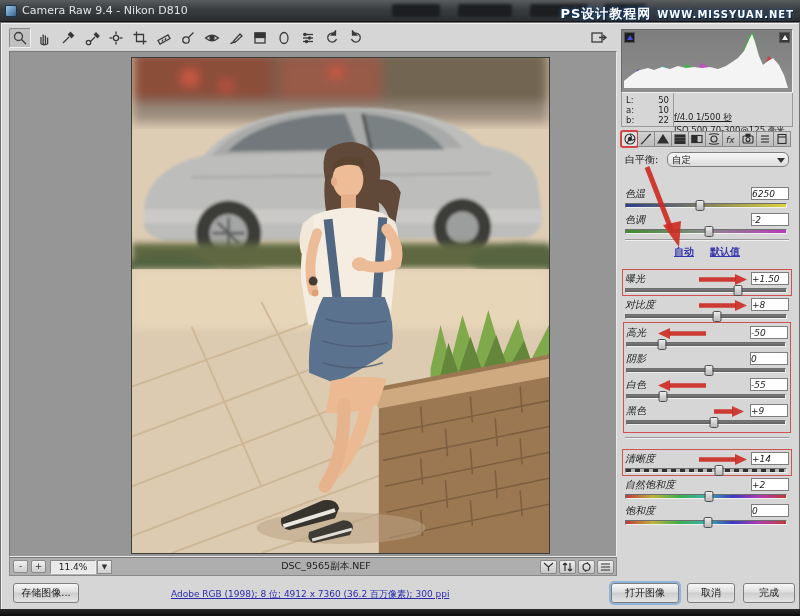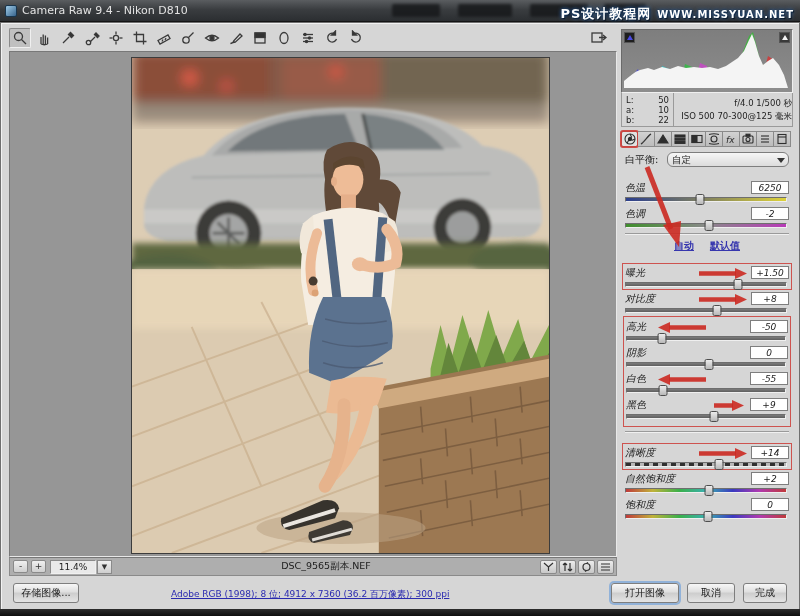--- a/index.html
+++ b/index.html
@@ -65,54 +65,54 @@
     display:flex; align-items:center; justify-content:center; }
   .clip.l { left:2px; background:#1e1e1e; }
   .clip.r { right:2px; background:#3a3a3a; }
   .clip .tri { width:0; height:0; border-left:3.5px solid transparent; border-right:3.5px solid transparent; }
   .clip.l .tri { border-bottom:5px solid #4a4ae0; }
   .clip.r .tri { border-bottom:5px solid #f4f4f4; }
   #exifbox { width:172px; height:34px; border:1px solid #9a9a9a; border-top:none;
     display:flex; font-size:8.5px; color:#1e1e1e; background:#d6d6d6; }
   #lab { width:52px; padding:2px 4px; border-right:1px solid #9a9a9a; }
   .labrow { display:flex; justify-content:space-between; line-height:10px; }
-  #exifr { flex:1; text-align:right; padding-top:4px; line-height:13px; }
+  #exifr { flex:1; text-align:left; padding-top:18px; line-height:13px;text-decoration:underline; }
 
   #tabsrow { margin-top:4px; display:flex; }
   .tab { width:17px; height:16px; background:linear-gradient(#d2d2d2,#bcbcbc);
     border:1px solid #8a8a8a; border-left-width:0; display:flex; align-items:center; justify-content:center; }
   .tab:first-child { border-left-width:1px; }
   .tab.active { background:#e2e2e2; }
   .tab.annot { outline:2px solid rgba(205,60,55,.9); outline-offset:-1px; border-radius:2px; }
   .tab svg { stroke:#2e2e2e; fill:none; stroke-width:1.1; }
 
   #panelheader { margin-top:2px; height:14px; background:linear-gradient(#e2e2e2,#c6c6c6);
     border:1px solid; border-color:#f2f2f2 #8a8a8a #8a8a8a #f2f2f2;
     text-align:center; font-size:10px; font-weight:bold; color:#222; line-height:13px; position:relative; }
   #panelheader .pmenu { position:absolute; right:3px; top:4px; width:8px; height:6px;
     border-top:1.5px solid #555; border-bottom:1.5px solid #555; }
 
   #panelbody { position:relative; padding:5px 4px 0 4px; font-size:10px; color:#1a1a1a; }
-  #wbrow { display:flex; align-items:center; margin-bottom:14px; }
+  #wbrow { display:flex; align-items:center; margin-bottom:20px; }
   #wbrow .wblab { width:42px; }
   #wbselect { flex:1; height:15px; background:linear-gradient(#f6f6f6,#dcdcdc);
     border:1px solid #7e7e7e; border-radius:6px; position:relative; padding:1px 4px; font-size:9.5px; }
   #wbselect .dd { position:absolute; right:3px; top:5px; width:0; height:0;
     border-left:4px solid transparent; border-right:4px solid transparent; border-top:5px solid #333; }
 
   .divider { height:2px; margin:4px 0; border-top:1px solid #9a9a9a; border-bottom:1px solid #f0f0f0; }
   #linksrow { text-align:center; margin:2px 0 4px 0; }
   #linksrow span { color:#3636ae; text-decoration:underline; font-weight:bold; margin:0 8px; font-size:10px; }
 
   .srow { position:relative; margin-bottom:5px; }
   .srow.boxed { outline:1.5px solid rgba(205,60,55,.85); outline-offset:2px;margin-top:13px; }
   .sline { position:relative; height:14px;font-style:italic; }
   .slab { font-size:10px; }
   .sval { position:absolute; right:0; top:0; width:38px; height:13px; background:#fff;
-    border:1px solid #7e7e7e; font-size:9px; line-height:12px; text-align:center; }
+    border:1px solid #7e7e7e; font-size:9px; line-height:12px; }
   .strack { position:relative; height:5px; margin-top:2px; margin-right:2px;
     border:1px solid; border-color:#6e6e6e #efefef #efefef #6e6e6e; }
   .t-plain { background:linear-gradient(#7c7c7c,#5e5e5e); }
   .t-temp  { background:linear-gradient(90deg,#2c3f8e,#83835e,#ddd23b); }
   .t-tint  { background:linear-gradient(90deg,#3f8e2c,#8a8a8a,#b83ab8); }
   .t-rain  { background:linear-gradient(90deg,#c03a3a,#c0b23a,#3ab04a,#3ab0b0,#3a3ac0,#b03ab0,#c03a3a); }
   .t-dash  { background:repeating-linear-gradient(90deg,#303030 0 5px,#b8b8b8 5px 9px); }
   .shandle { position:absolute; top:-4px; width:9px; height:11px; transform:translateX(-50%);
     background:linear-gradient(#ececec,#b8b8b8); border:1px solid #4e4e4e; border-radius:2px; }
   .group-box { outline:1.5px solid rgba(205,60,55,.85); outline-offset:1px; margin:4px 0 6px 0; padding:2px 1px 1px 1px; }
@@ -125,21 +125,21 @@
 
   #diag-arrow { position:absolute; left:12px; top:16px; width:60px; height:86px; z-index:5; pointer-events:none; }
 
   
   .btn { position:absolute; height:20px; background:linear-gradient(#f7f7f7,#dedede 45%,#cdcdcd 50%,#e4e4e4);
     border:1px solid #7e7e7e; border-radius:3px; font-size:10px; color:#1a1a1a;
     text-align:center; line-height:18px; font-family:"DejaVu Sans",sans-serif; }
   #savebtn { left:12px; top:560px; width:66px; }
   #openbtn { left:610px; top:560px; width:68px; box-shadow:0 0 0 2px rgba(90,150,220,.55); }
   #cancelbtn { left:686px; top:560px; width:48px; }
-  #donebtn { left:742px; top:560px; width:44px; }
+  #donebtn { left:742px; top:560px; width:52px; }
   #wflink { position:absolute; left:170px; top:565px; width:460px; 
     font-size:9px; color:#2a2ab0; text-decoration:underline; }
   #bottomband { position:absolute; left:0; bottom:0; width:100%; height:7px;
     background:linear-gradient(#2c2c2c,#0e0e0e); }
 </style>
 </head>
 <body>
 
 <div id="win">
 

